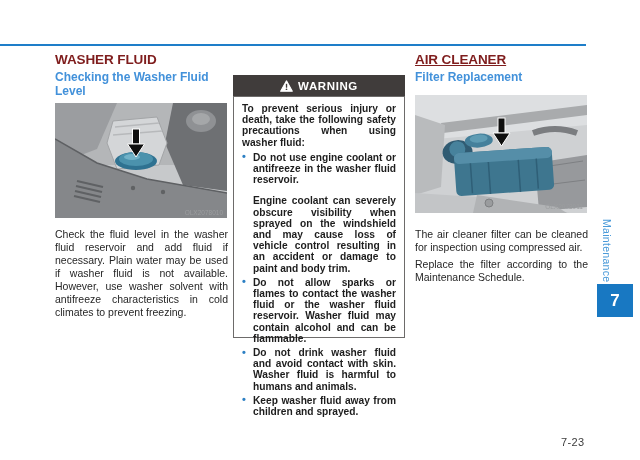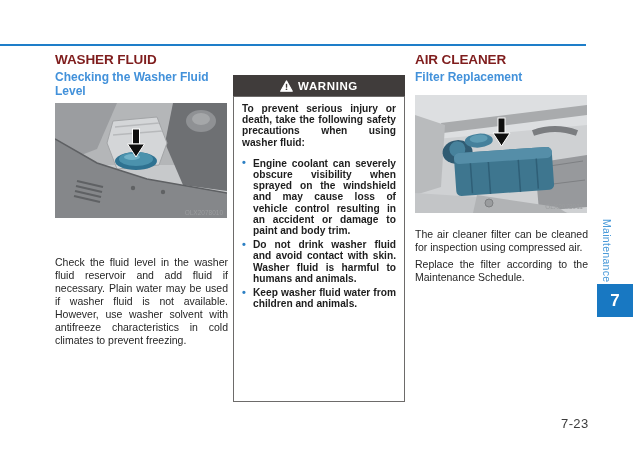--- a/index.html
+++ b/index.html
@@ -21,42 +21,42 @@
   .body-text { position:absolute; font-size:10.5px; line-height:13px; text-align:justify; color:#262626; }
   .para { margin:4px 0 4px 0; }
 
   
   .warn-header {
     position:absolute; left:233px; top:75px; width:172px; height:21px;
     background:#403c3b; color:#ffffff; display:flex; align-items:center; justify-content:center;
     font-size:11.5px; font-weight:bold; letter-spacing:0.6px; gap:5px; box-sizing:border-box;
   }
   .warn-body {
-    position:absolute; left:233px; top:96px; width:172px; height:306px;
+    position:absolute; left:233px; top:96px; width:172px; height:242px;
     border:1px solid #6d6b6a; box-sizing:border-box; padding:6px 8px 4px 8px;
     font-size:10.2px; line-height:11.2px; font-weight:bold; color:#1d1d1d; text-align:justify;
     background:#fff;
   }
   .warn-intro { margin:0 0 4px 0; }
   .bullet { position:relative; padding-left:11px; margin:0 0 3px 0; }
   .bullet::before { content:"•"; position:absolute; left:0; top:-0.5px; color:#2b7fc3; font-size:11px; }
   .bullet p { margin:0; }
   .bullet .sub { margin-top:10px; }
 
   
   .side-label {
     position:absolute; left:601px; top:219px; height:68px;
     writing-mode:vertical-rl; font-size:10.5px; color:#4a9ad9; letter-spacing:0.3px;
   }
   .chapter-tab {
     position:absolute; left:597px; top:284px; width:36px; height:33px;
     background:#1878c2; color:#ffffff; font-size:17px; font-weight:bold;
     display:flex; align-items:center; justify-content:center;
   }
-  .page-num { position:absolute; left:561px; top:416px; font-size:13px; color:#3c3c3c; letter-spacing:0.4px; }
+  .page-num { position:absolute; left:561px; top:436px; font-size:11px; color:#3c3c3c; letter-spacing:0.4px; }
 </style>
 </head>
 <body>
 
 <div class="page">
 
   <div class="top-rule"></div>
 
   <div class="sec-title" style="left:55px; top:52px; width:173px;">WASHER FLUID</div>
   <div class="sec-sub" style="left:55px; top:70px; width:173px;">Checking the Washer Fluid Level</div>
@@ -86,45 +86,49 @@
       <ellipse cx="81" cy="56" rx="17" ry="7" fill="#4b92ad"></ellipse>
       <ellipse cx="77" cy="54" rx="8" ry="3" fill="#72b2c8"></ellipse>
       <g>
         <rect x="77.5" y="26" width="7" height="15" fill="#0f0f0f" stroke="#ffffff" stroke-width="1"></rect>
         <polygon points="72.5,41 89.5,41 81,54" fill="#0f0f0f" stroke="#ffffff" stroke-width="1"></polygon>
       </g>
       <text x="168" y="112" text-anchor="end" font-size="6.5" fill="#9b9d9f">OLX2078010</text>
     </svg>
   </div>
 
-  <div class="body-text" style="left:55px; top:228px; width:173px;margin-top:28px;">Check the fluid level in the washer fluid reservoir and add fluid if necessary. Plain water may be used if washer fluid is not available. However, use washer solvent with antifreeze characteristics in cold climates to prevent freezing.</div>
+  <div class="body-text" style="left:55px; top:228px; width:173px;">Check the fluid level in the washer fluid reservoir and add fluid if necessary. Plain water may be used if washer fluid is not available. However, use washer solvent with antifreeze characteristics in cold climates to prevent freezing.</div>
 
   <div class="warn-header">
     <svg width="13" height="12" viewBox="0 0 24 22">
       <path d="M12 1.5 L22.8 20.5 H1.2 Z" fill="#ffffff" stroke="#ffffff" stroke-width="2" stroke-linejoin="round"></path>
       <rect x="10.8" y="7" width="2.5" height="7.2" rx="1" fill="#403c3b"></rect>
       <circle cx="12" cy="17" r="1.6" fill="#403c3b"></circle>
     </svg>
     <span>WARNING</span>
   </div>
 
   <div class="warn-body">
     <p class="warn-intro">To prevent serious injury or death, take the following safety precautions when using washer fluid:</p>
     <div class="bullet">
+      <p>Do not use engine coolant or antifreeze in the washer fluid reservoir.</p>
       <p class="sub">Engine coolant can severely obscure visibility when sprayed on the windshield and may cause loss of vehicle control resulting in an accident or damage to paint and body trim.</p>
+    </div>
+    <div class="bullet">
+      <p>Do not allow sparks or flames to contact the washer fluid or the washer fluid reservoir. Washer fluid may contain alcohol and can be flammable.</p>
     </div>
     <div class="bullet">
       <p>Do not drink washer fluid and avoid contact with skin. Washer fluid is harmful to humans and animals.</p>
     </div>
     <div class="bullet">
-      <p>Keep washer fluid water from children and animals.</p>
+      <p>Keep washer fluid away from children and sprayed.</p>
     </div>
   </div>
 
-  <div class="sec-title" style="left:415px; top:52px; width:173px;">AIR CLEANER</div>
+  <div class="sec-title" style="left:415px; top:52px; width:173px;text-decoration:underline;">AIR CLEANER</div>
   <div class="sec-sub" style="left:415px; top:70px; width:173px;">Filter Replacement</div>
 
   <div class="photo" style="left:415px; top:95px; width:172px; height:118px;">
     <svg width="172" height="118" viewBox="0 0 172 118" preserveAspectRatio="none">
       <rect width="172" height="118" fill="#cfd1d3"></rect>
       <polygon points="0,0 172,0 172,30 0,46" fill="#dddfe1"></polygon>
       <polygon points="26,28 172,10 172,20 28,38" fill="#a9abad"></polygon>
       <polygon points="0,20 30,30 26,92 0,100" fill="#b9bbbd"></polygon>
       <polygon points="120,68 172,60 172,112 124,116" fill="#97999c"></polygon>
       <line x1="128" y1="72" x2="168" y2="66" stroke="#7e8083" stroke-width="1"></line>

